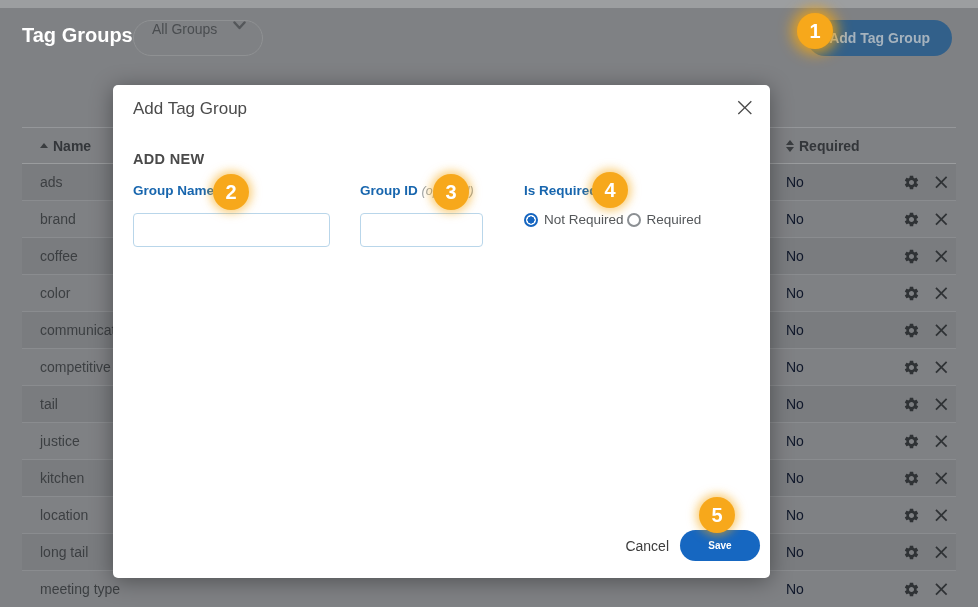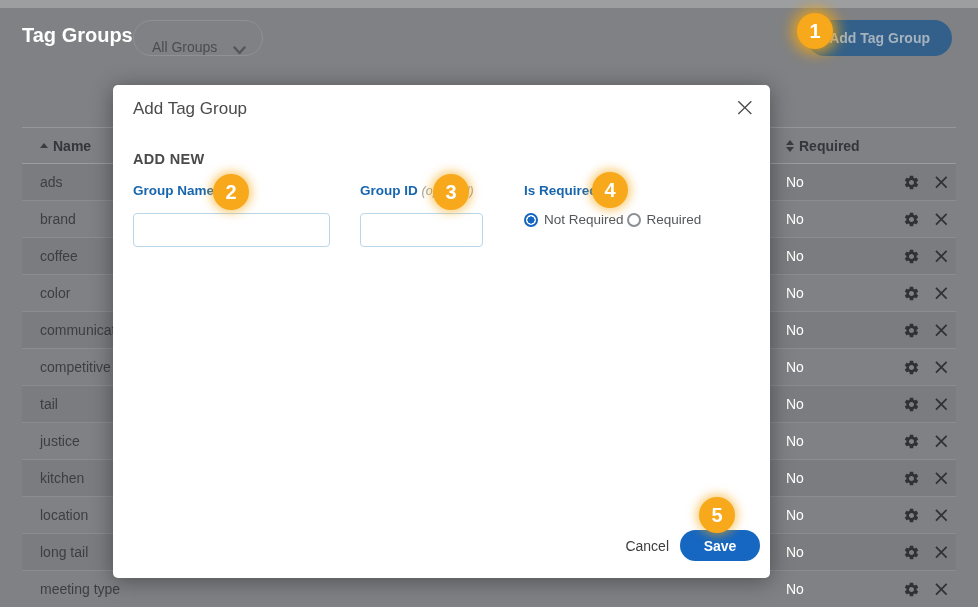--- a/index.html
+++ b/index.html
@@ -4,37 +4,37 @@
 <style>
   * { margin:0; padding:0; box-sizing:border-box; }
   body { background:#555; font-family:"Liberation Sans", sans-serif; }
   .screen { position:relative; width:978px; height:607px; overflow:hidden;
             background:#7f8184; font-family:"Liberation Sans", sans-serif; }
   .topstrip { position:absolute; top:0; left:0; width:978px; height:8px; background:#9c9ea0; }
 
   
   .page-title { position:absolute; left:22px; top:24px; font-size:20px; font-weight:bold; color:#ffffff; }
   .filter-pill { position:absolute; left:133px; top:20px; width:130px; height:36px;
-                 border:1px solid #8f9193; border-radius:18px; display:flex; align-items:flex-end;
+                 border:1px solid #8f9193; border-radius:18px; display:flex; align-items:flex-start;
                  justify-content:space-between; padding:0 16px 0 18px; color:#4a4d50; font-size:14px; }
   .add-btn { position:absolute; right:26px; top:20px; height:36px; padding:0 22px;
              background:#32608a; border:none; border-radius:18px; color:#a6b3be;
              font-size:14px; font-weight:bold; font-family:inherit; }
   .desc { position:absolute; left:22px; top:64px; width:640px; font-size:14px;
           line-height:19px; color:#474a4e; }
 
   .table { position:absolute; left:22px; top:127px; width:934px; }
   .thead { display:flex; align-items:center; height:37px; border-top:1px solid #95979a;
            border-bottom:1px solid #9a9c9e; font-weight:bold; color:#33363a; font-size:14px; }
   .trow  { display:flex; align-items:center; height:37px; border-bottom:1px solid #8a8c8f;
            font-size:14px; color:#3c3f42; }
   #rows .trow:nth-child(odd) { background:#7a7c7f; }
   .col-name { flex:1; padding-left:18px; display:flex; align-items:center; gap:5px; }
   .col-req  { width:108px; display:flex; align-items:center; gap:5px; }
-  .trow .col-req { color:#ffffff; }
+  .trow .col-req { color:#0f172a; }
   .col-actions { width:62px; display:flex; align-items:center; justify-content:flex-end;
                  gap:12px; padding-right:6px; }
   .tri-up { width:0; height:0; border-left:4px solid transparent; border-right:4px solid transparent;
             border-bottom:5px solid #3a3d40; }
   .tri-dn { width:0; height:0; border-left:4px solid transparent; border-right:4px solid transparent;
             border-top:5px solid #3a3d40; }
   .sort-both { display:flex; flex-direction:column; gap:2px; }
   .gear-btn, .x-btn { background:none; border:none; padding:0; line-height:0; cursor:default; }
   .x-glyph { font-size:21px; color:#2f3235; line-height:1; font-family:"DejaVu Sans", sans-serif; }
 
@@ -54,21 +54,21 @@
   .inp-1 { left:20px;  width:197px; }
   .inp-2 { left:247px; width:123px; }
   .radio-group { position:absolute; left:411px; top:127px; display:flex; gap:3px; }
   .radio-row { display:flex; align-items:center; gap:6px; font-size:13.5px; color:#54575a; }
   .radio-dot { width:14px; height:14px; border-radius:50%; border:2px solid #8b8f93; background:#fff; }
   .radio-row.selected .radio-dot { border-color:#1565c0;
        background:radial-gradient(circle, #1565c0 0 3.5px, #ffffff 3.6px); }
   .modal-footer { position:absolute; right:10px; bottom:17px; display:flex; align-items:center; gap:11px; }
   .cancel-btn { background:none; border:none; font-size:14px; color:#3c3c3c; font-family:inherit; }
   .save-btn { width:80px; height:31px; border:none; border-radius:16px; background:#1667c1;
-              color:#ffffff; font-size:14px; font-weight:bold; font-family:inherit; }
+              color:#ffffff; font-size:10px; font-weight:bold; font-family:inherit; }
 
   
   .badge { position:absolute; width:36px; height:36px; border-radius:50%; background:#f7a81b;
            color:#ffffff; font-size:20px; font-weight:bold; display:flex; align-items:center;
            justify-content:center; box-shadow:0 0 10px 3px rgba(246,166,13,0.55); }
   .badge-1 { left:797px; top:13px;  box-shadow:0 0 14px 5px rgba(246,166,13,0.8); }
   .badge-2 { left:213px; top:174px; }
   .badge-3 { left:433px; top:174px; }
   .badge-4 { left:592px; top:172px; }
   .badge-5 { left:699px; top:497px; }

